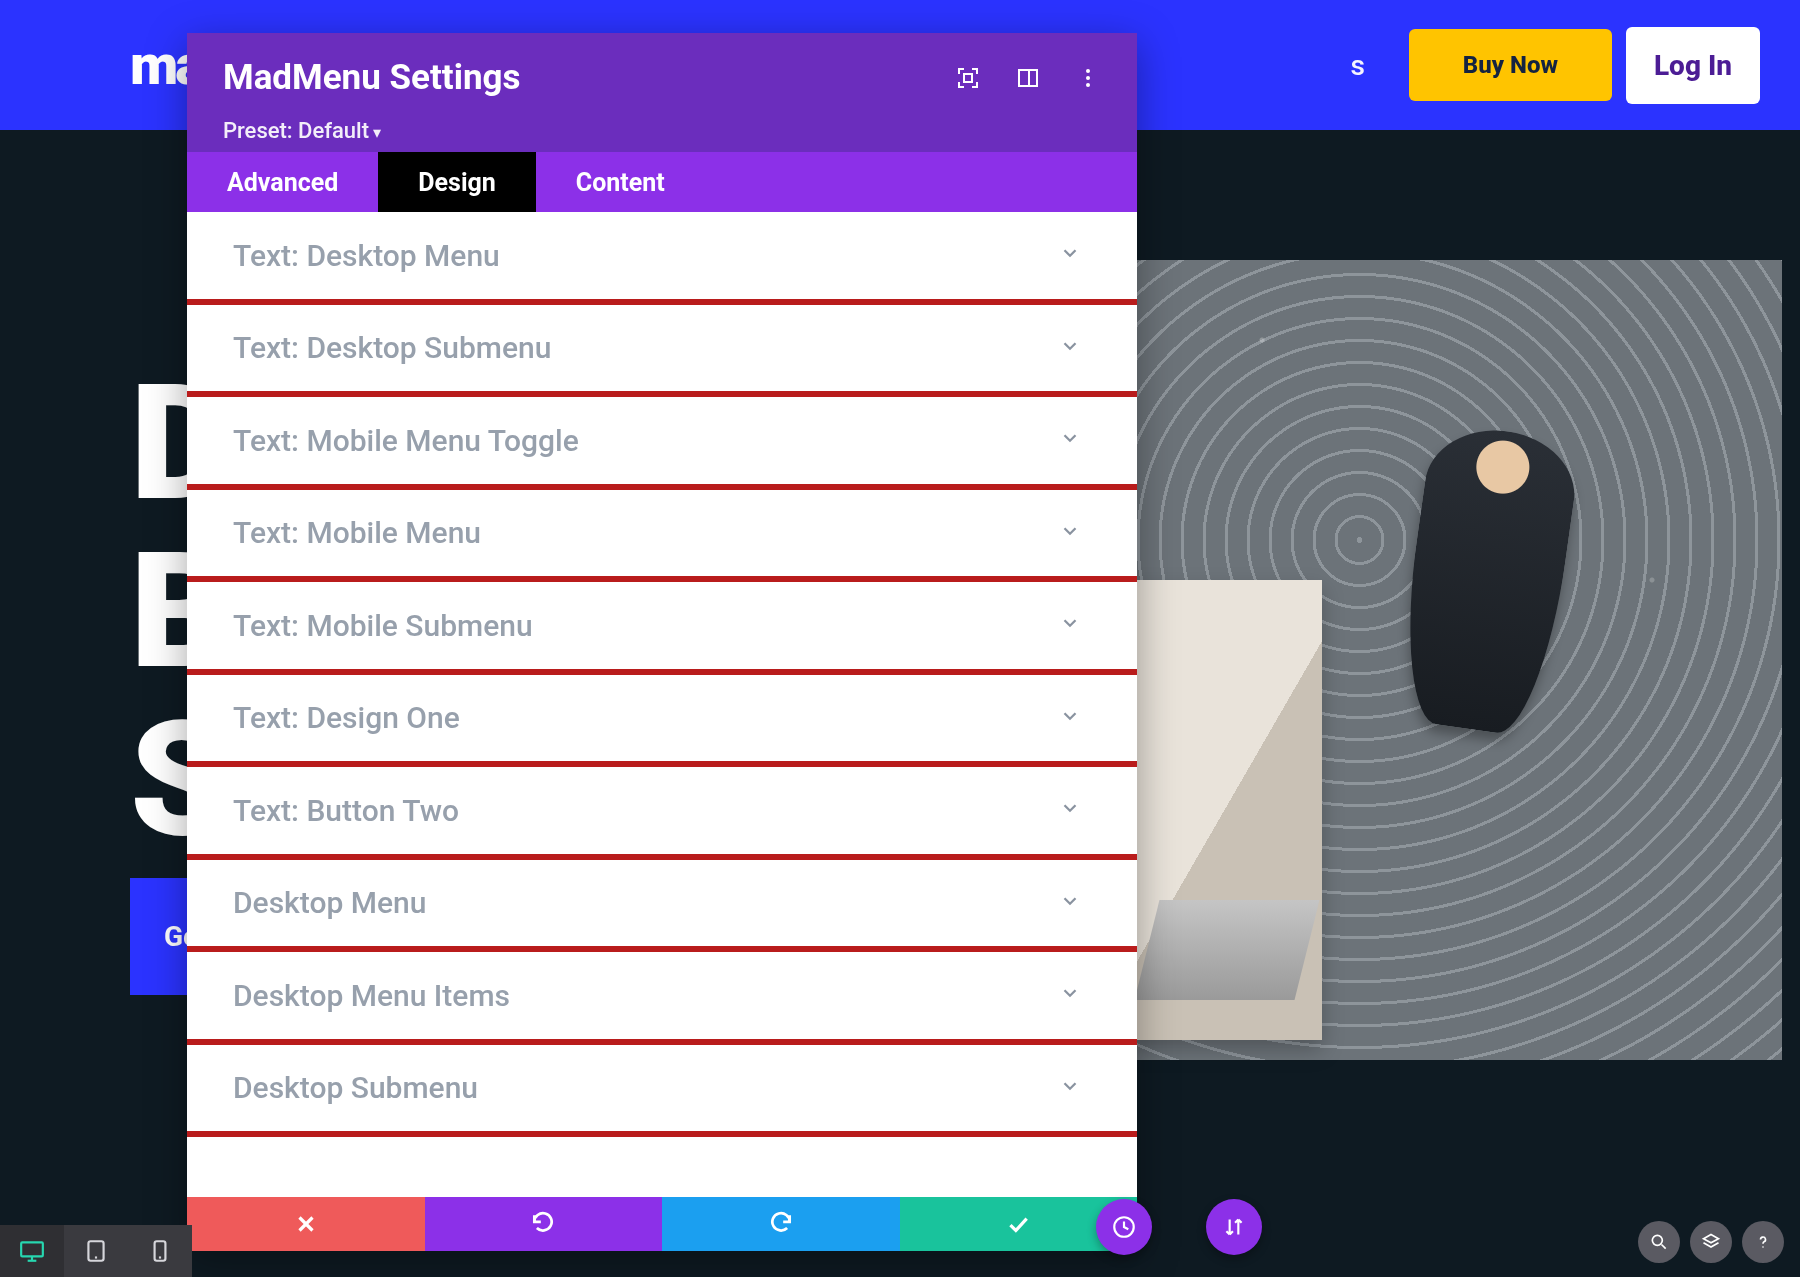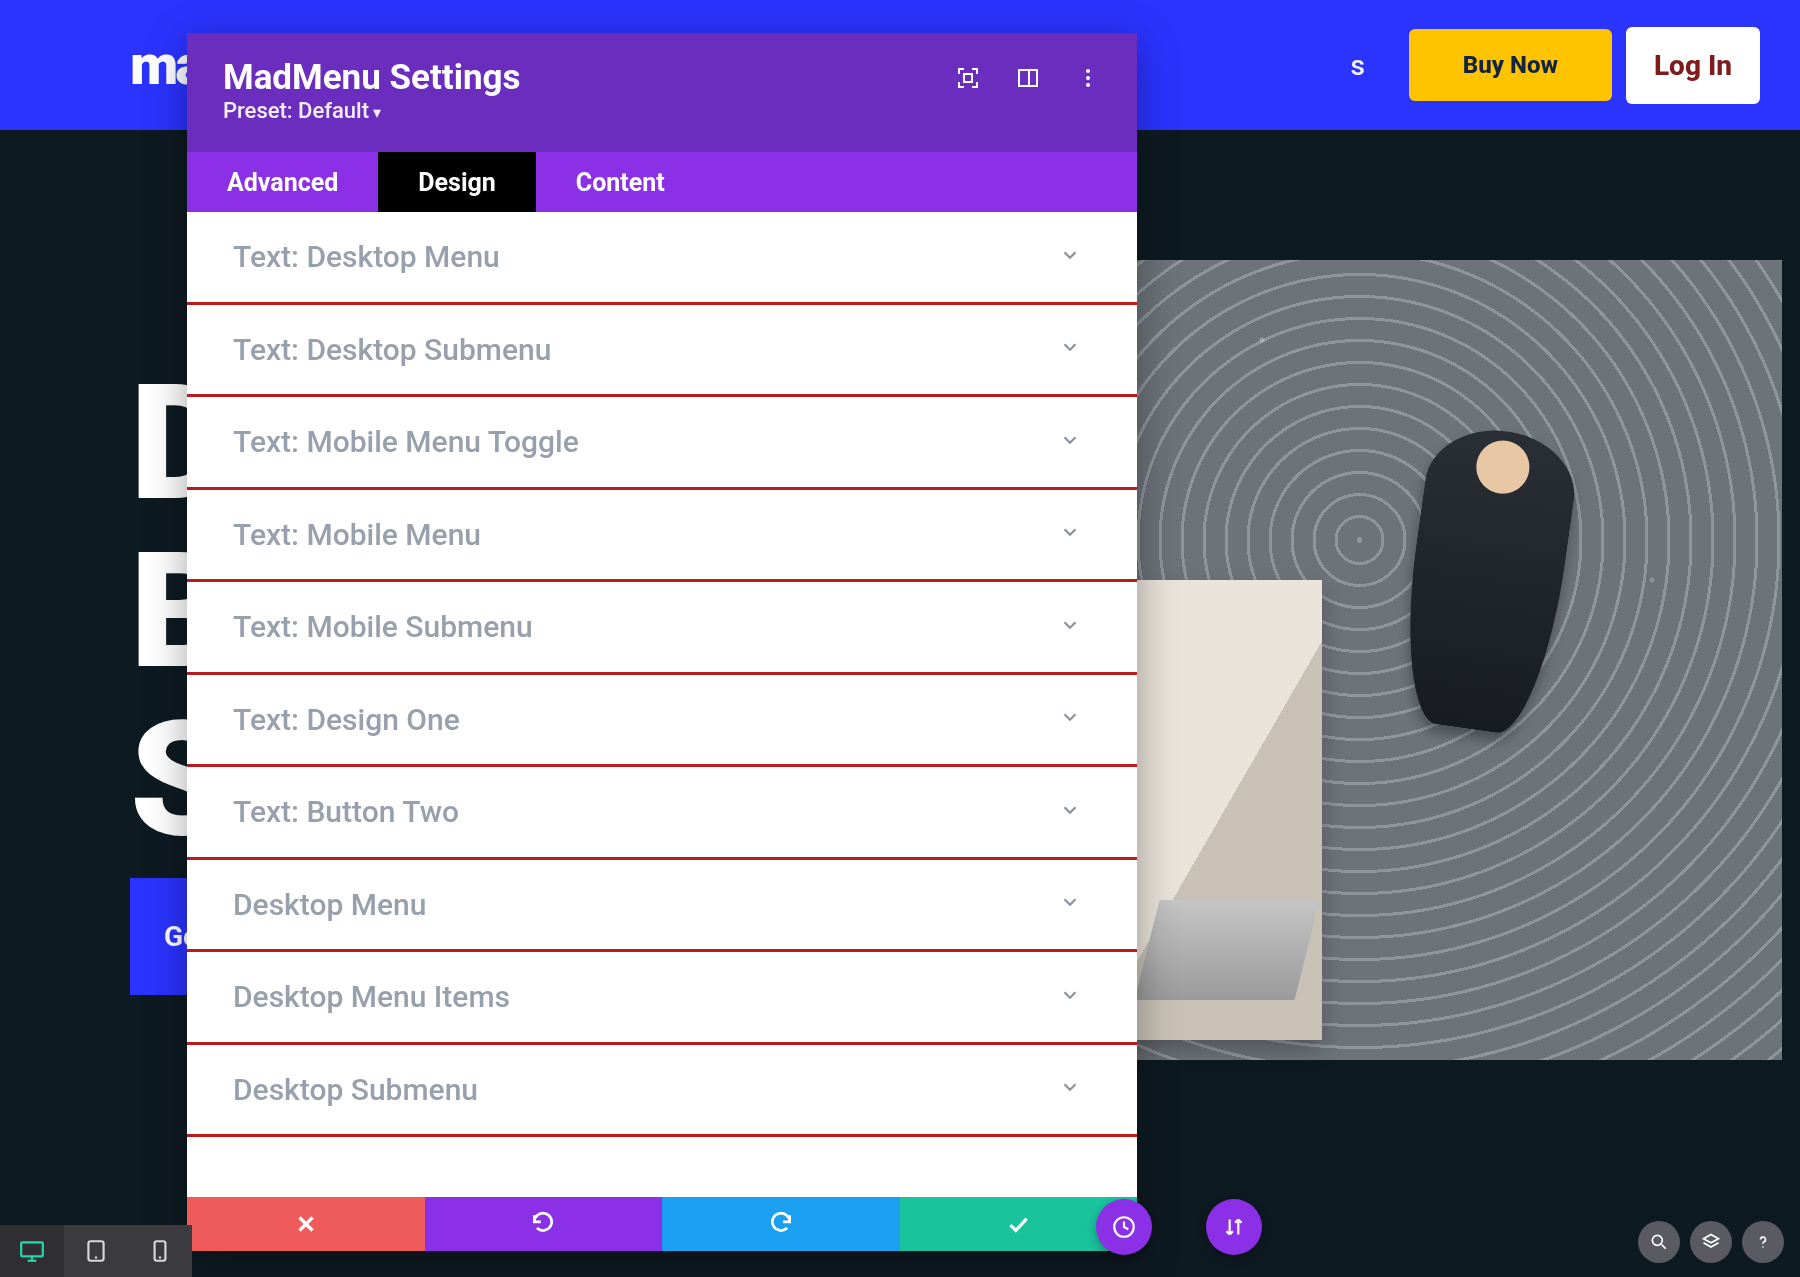--- a/index.html
+++ b/index.html
@@ -9,21 +9,21 @@
   
   .header {
     position: absolute; top: 0; left: 0; right: 0; height: 130px;
     background: #2b33ff; display: flex; align-items: center; justify-content: space-between;
     padding: 0 40px 0 130px;
   }
   .logo { color: #fff; font-weight: 900; font-size: 56px; letter-spacing: -3px; }
   .header-right { display: flex; gap: 14px; align-items: center; }
   .nav-fragment { color: #fff; font-size: 28px; font-weight: 500; margin-right: 30px; opacity: .95; }
   .btn-buy { background: #ffc400; color: #142341; font-weight: 800; font-size: 24px; padding: 22px 54px; border-radius: 6px; border: none; }
-  .btn-login { background: #fff; color: #7f1d1d; font-weight: 800; font-size: 28px; padding: 22px 28px; border-radius: 6px; border: none; }
+  .btn-login { background: #fff; color: #4c1d95; font-weight: 800; font-size: 28px; padding: 22px 28px; border-radius: 6px; border: none; }
 
   
   .hero-text {
     position: absolute; left: 130px; top: 360px; color: #fff;
     font-size: 160px; font-weight: 900; line-height: 1.05; letter-spacing: -4px;
   }
   .hero-text .line { display: block; }
   .cta {
     position: absolute; left: 130px; top: 878px; background: #2b33ff; color: #fff;
     font-weight: 700; font-size: 28px; padding: 42px 34px; border: none;
@@ -68,33 +68,33 @@
     position: absolute; left: 187px; top: 33px; width: 950px; height: 1218px;
     background: #fff; box-shadow: 0 10px 40px rgba(0,0,0,.35);
     display: flex; flex-direction: column;
     border-radius: 3px 3px 0 0;
   }
   .panel-head {
     background: #6b2dbd; color: #fff; height: 119px; padding: 24px 36px 18px;
     display:flex; justify-content:space-between;
   }
   .panel-title { font-size: 35px; font-weight: 700; }
-  .panel-preset { font-size: 22px; font-weight: 500; opacity: .92; margin-top: 0; }
+  .panel-preset { font-size: 22px; font-weight: 500; opacity: .92; margin-top: 20px; }
   .panel-preset .caret { font-size: 16px; margin-left: 4px; }
   .panel-head-icons { display:flex; gap: 34px; align-items:flex-start; padding-top: 8px; }
   .hicon { width: 26px; height: 26px; color: #fff; display:flex; align-items:center; justify-content:center; }
   .hicon svg { width: 24px; height: 24px; }
 
   .tabs { display:flex; background: #8c30e8; height: 60px; }
   .tab { padding: 0 40px; display:flex; align-items:center; color:#fff; font-size:25px; font-weight:700; cursor:pointer; }
   .tab.active { background: #000000; }
 
   .list { flex:1; overflow-y:auto; }
   .list-item {
-    height: 92.5px; border-bottom: 3px solid #b91c1c; display:flex; align-items:center;
+    height: 92.5px; border-bottom: 6px solid #b91c1c; display:flex; align-items:center;
     justify-content: space-between; padding: 0 56px 0 46px; cursor:pointer;
   }
   .list-item .label { color: #97a0ac; font-size: 30px; font-weight: 500; }
   .list-item .chev { color: #8a93a0; }
   .list-item .chev svg { width: 22px; height: 22px; }
 
   .panel-actions { display:flex; height: 54px; }
   .act { flex:1; display:flex; align-items:center; justify-content:center; color:#fff; }
   .act svg { width: 26px; height: 26px; }
   .act-cancel { background:#ef5a5a; }

